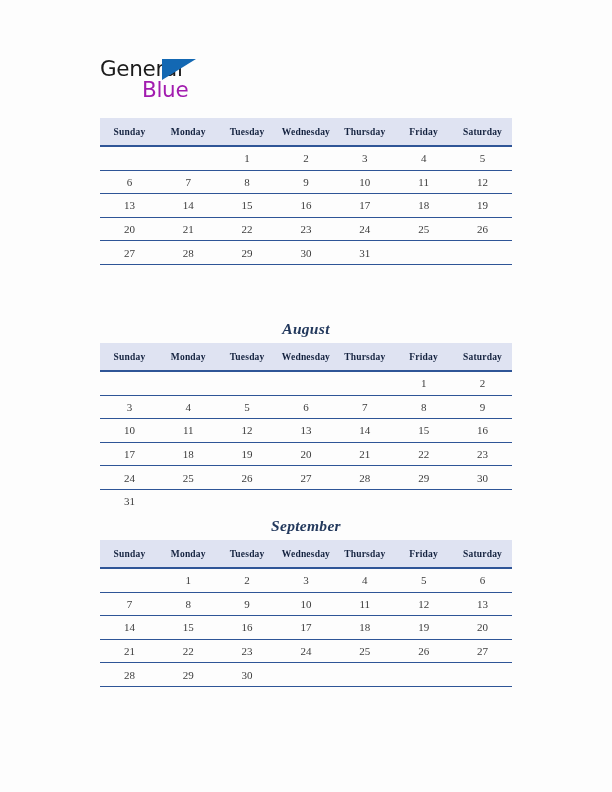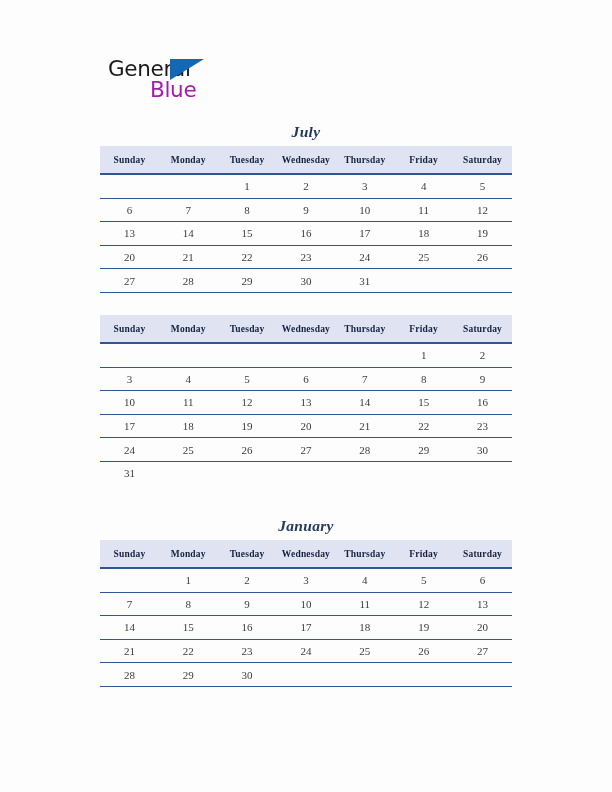--- a/index.html
+++ b/index.html
@@ -23,21 +23,20 @@
     box-sizing: border-box;
   }
 
   
   .page-header {
     position: absolute;
     left: 0;
     top: 0;
     width: 568px;
     height: 118px;
-    margin-left: 8px;
   }
 
   .brand-logo {
     position: absolute;
     left: 100px;
     top: 58px;
     width: 200px;
     height: 50px;
   }
   .brand-line1 {
@@ -155,21 +154,20 @@
     <div class="brand-logo">
       <span class="brand-line1">General</span>
       <span class="brand-triangle"></span>
       <span class="brand-line2">Blue</span>
     </div>
 
 
   </div>
 
   <div class="month-block" id="month-0">
-    <div class="month-name">July</div>
     <table class="cal">
       <thead>
         <tr>
           <th>Sunday</th>
           <th>Monday</th>
           <th>Tuesday</th>
           <th>Wednesday</th>
           <th>Thursday</th>
           <th>Friday</th>
           <th>Saturday</th>
@@ -219,20 +217,21 @@
             <td>30</td>
             <td>31</td>
             <td class="empty"></td>
             <td class="empty"></td>
           </tr>
         </tbody>
     </table>
   </div>
 
   <div class="month-block" id="month-1">
+    <div class="month-name">August</div>
     <table class="cal">
       <thead>
         <tr>
           <th>Sunday</th>
           <th>Monday</th>
           <th>Tuesday</th>
           <th>Wednesday</th>
           <th>Thursday</th>
           <th>Friday</th>
           <th>Saturday</th>
@@ -291,21 +290,21 @@
             <td class="empty"></td>
             <td class="empty"></td>
             <td class="empty"></td>
             <td class="empty"></td>
           </tr>
         </tbody>
     </table>
   </div>
 
   <div class="month-block" id="month-2">
-    <div class="month-name">January</div>
+    <div class="month-name">September</div>
     <table class="cal">
       <thead>
         <tr>
           <th>Sunday</th>
           <th>Monday</th>
           <th>Tuesday</th>
           <th>Wednesday</th>
           <th>Thursday</th>
           <th>Friday</th>
           <th>Saturday</th>

